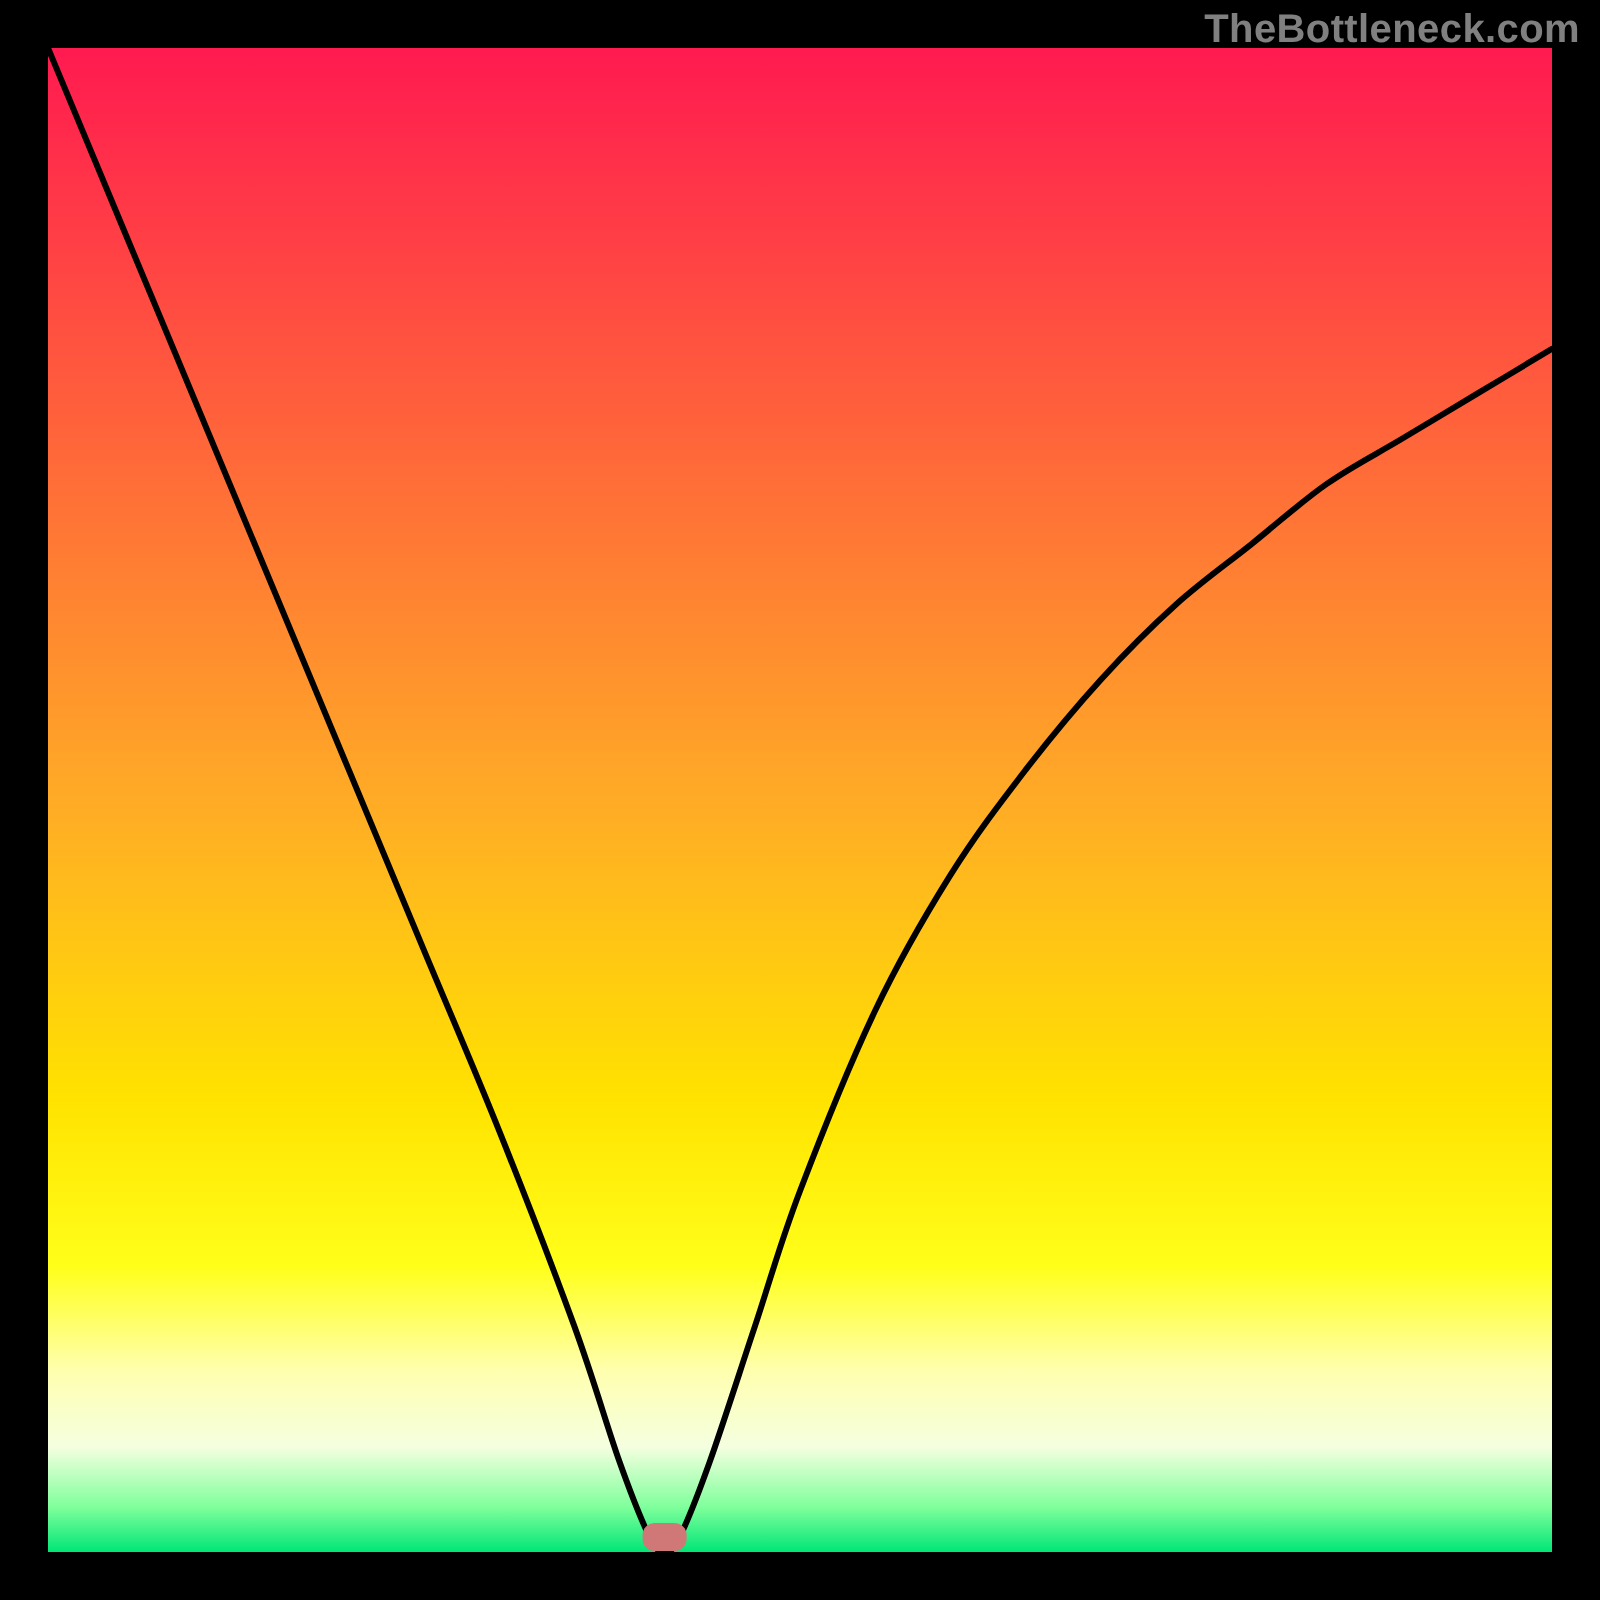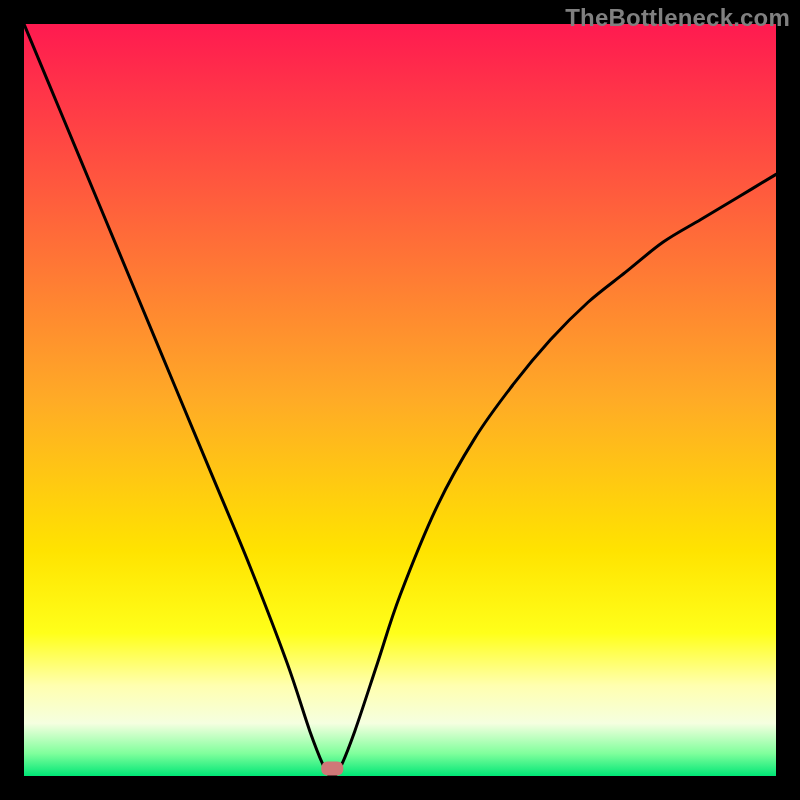--- a/index.html
+++ b/index.html
@@ -23,21 +23,21 @@
     left: 0;
     top: 0;
     width: 752px;
     height: 752px;
   }
   .watermark {
     position: absolute;
     top: 4px;
     right: 10px;
     font-family: Arial, Helvetica, sans-serif;
-    font-size: 24px;
+    font-size: 20px;
     font-weight: 600;
     color: #808080;
     letter-spacing: 0.2px;
   }
 </style>
 </head>
 <body>
 
 <div class="frame">
   <svg class="plot" viewBox="0 0 752 752" preserveAspectRatio="none">

